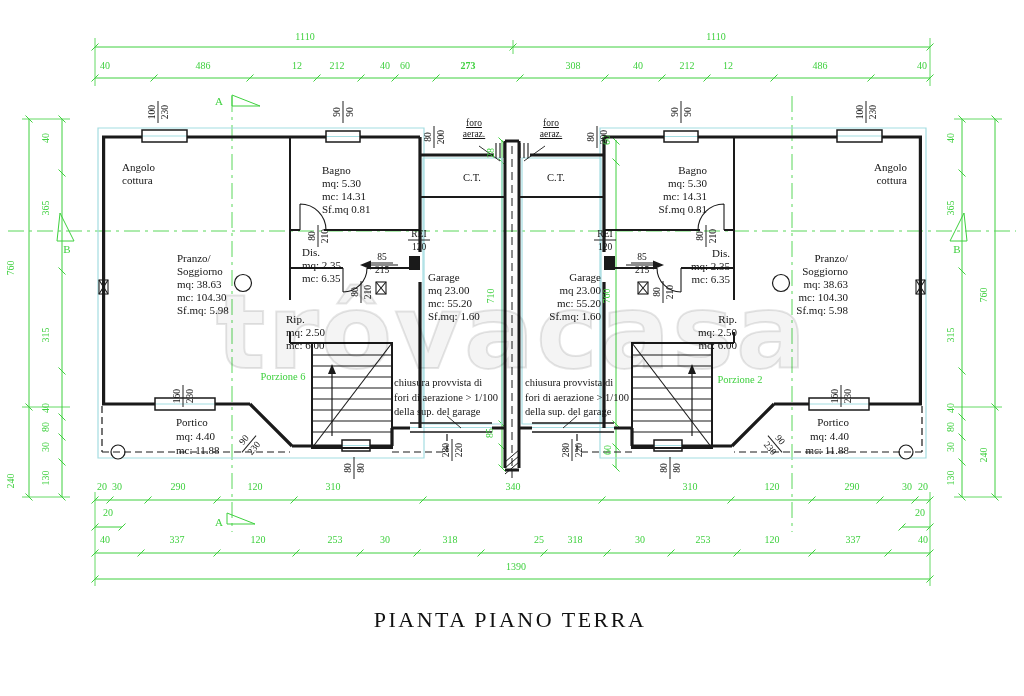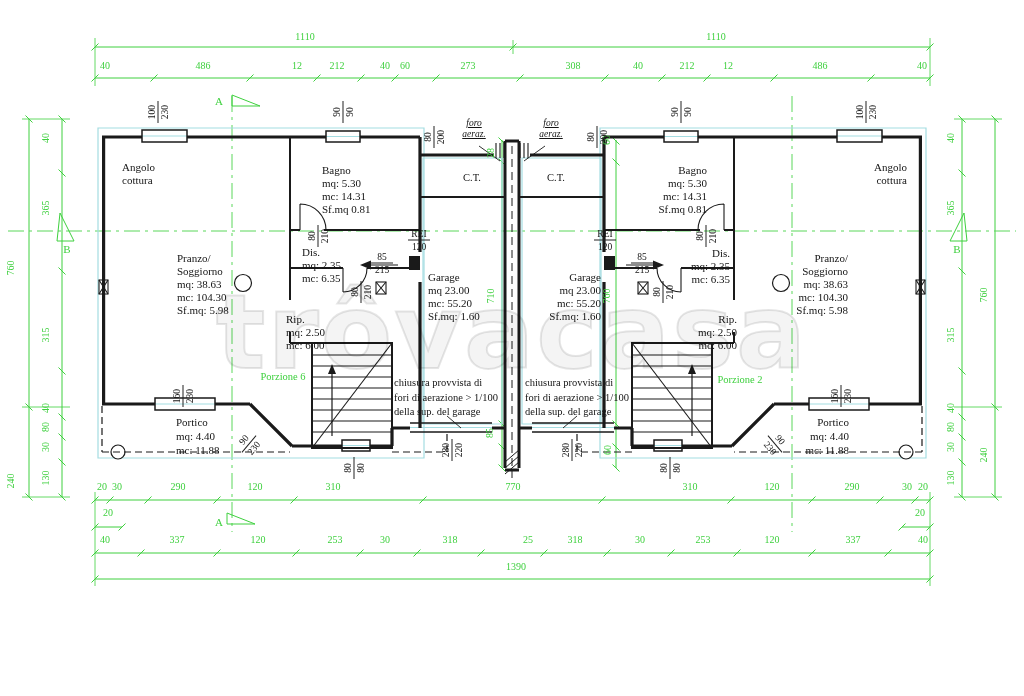--- a/index.html
+++ b/index.html
@@ -11,21 +11,21 @@
       font-family:"DejaVu Sans",sans-serif;font-weight:bold;font-size:104px;
       letter-spacing:2px;color:rgba(0,0,0,0.045);
       -webkit-text-stroke:2px rgba(0,0,0,0.10);white-space:nowrap;z-index:3;}
   #label-layer{position:absolute;inset:0;z-index:4;}
   
   .t{position:absolute;font-size:11px;line-height:13px;color:#141414;white-space:nowrap;}
   .t.c{transform:translateX(-50%);text-align:center;}
   .t.r{transform:translateX(-100%);text-align:right;}
   .t.small{font-size:10.5px;line-height:14.5px;}
   .t.tiny{font-size:9.5px;line-height:11px;}
-  .t.tiny div{text-decoration:underline;font-style:italic;}
+  .t.tiny div{text-decoration:underline;}
   .t.wide{line-height:14px;}
   
   .gd{position:absolute;font-size:10px;color:#3ed03e;white-space:nowrap;
       transform:translate(-50%,-50%);line-height:10px;}
   .gsec{position:absolute;font-size:11px;color:#3ed03e;transform:translate(-50%,-50%);}
   .gpz{position:absolute;font-size:10.5px;color:#3ed03e;transform:translateX(-50%);white-space:nowrap;}
   
   .frac{position:absolute;display:flex;flex-direction:column;align-items:center;
         font-size:9.5px;line-height:10px;color:#141414;}
   .frac i{display:block;width:22px;height:1px;background:#232323;margin:1px 0;}
@@ -291,29 +291,30 @@
         <div>mc: 11.88</div>
   </div>
 
   <div class="gpz" style="left:283px;top:371px">Porzione 6</div>
   <div class="gpz" style="left:740px;top:374px">Porzione 2</div>
   <div class="gsec" style="left:219px;top:101px">A</div>
   <div class="gsec" style="left:219px;top:522px">A</div>
   <div class="gsec" style="left:67px;top:249px">B</div>
   <div class="gsec" style="left:957px;top:249px">B</div>
 
+  <div class="title">PIANTA PIANO TERRA</div>
 <span class="gd" style="left: 305px; top: 37px;">1110</span>
       <span class="gd" style="left: 716px; top: 37px;">1110</span>
       <span class="gd" style="left: 105px; top: 66px;">40</span>
       <span class="gd" style="left: 203px; top: 66px;">486</span>
       <span class="gd" style="left: 297px; top: 66px;">12</span>
       <span class="gd" style="left: 337px; top: 66px;">212</span>
       <span class="gd" style="left: 385px; top: 66px;">40</span>
       <span class="gd" style="left: 405px; top: 66px;">60</span>
-      <span class="gd" style="left: 468px; top: 66px;">273</span>
+      <span class="gd" style="left: 468px; top: 66px; font-weight: bold;">273</span>
       <span class="gd" style="left: 573px; top: 66px;">308</span>
       <span class="gd" style="left: 638px; top: 66px;">40</span>
       <span class="gd" style="left: 687px; top: 66px;">212</span>
       <span class="gd" style="left: 728px; top: 66px;">12</span>
       <span class="gd" style="left: 820px; top: 66px;">486</span>
       <span class="gd" style="left: 922px; top: 66px;">40</span>
       <span class="gd" style="left: 11px; top: 268px; transform: translate(-50%, -50%) rotate(-90deg);">760</span>
       <span class="gd" style="left: 11px; top: 481px; transform: translate(-50%, -50%) rotate(-90deg);">240</span>
       <span class="gd" style="left: 46px; top: 138px; transform: translate(-50%, -50%) rotate(-90deg);">40</span>
       <span class="gd" style="left: 46px; top: 208px; transform: translate(-50%, -50%) rotate(-90deg);">365</span>
@@ -335,35 +336,35 @@
       <span class="gd" style="left: 491px; top: 296px; transform: translate(-50%, -50%) rotate(-90deg);">710</span>
       <span class="gd" style="left: 490px; top: 433px; transform: translate(-50%, -50%) rotate(-90deg);">85</span>
       <span class="gd" style="left: 607px; top: 140px; transform: translate(-50%, -50%) rotate(-90deg);">60</span>
       <span class="gd" style="left: 607px; top: 296px; transform: translate(-50%, -50%) rotate(-90deg);">760</span>
       <span class="gd" style="left: 608px; top: 450px; transform: translate(-50%, -50%) rotate(-90deg);">60</span>
       <span class="gd" style="left: 102px; top: 487px;">20</span>
       <span class="gd" style="left: 117px; top: 487px;">30</span>
       <span class="gd" style="left: 178px; top: 487px;">290</span>
       <span class="gd" style="left: 255px; top: 487px;">120</span>
       <span class="gd" style="left: 333px; top: 487px;">310</span>
-      <span class="gd" style="left: 513px; top: 487px;">770</span>
+      <span class="gd" style="left: 513px; top: 487px;">340</span>
       <span class="gd" style="left: 690px; top: 487px;">310</span>
       <span class="gd" style="left: 772px; top: 487px;">120</span>
       <span class="gd" style="left: 852px; top: 487px;">290</span>
       <span class="gd" style="left: 907px; top: 487px;">30</span>
       <span class="gd" style="left: 923px; top: 487px;">20</span>
       <span class="gd" style="left: 108px; top: 513px;">20</span>
       <span class="gd" style="left: 920px; top: 513px;">20</span>
       <span class="gd" style="left: 105px; top: 540px;">40</span>
       <span class="gd" style="left: 177px; top: 540px;">337</span>
       <span class="gd" style="left: 258px; top: 540px;">120</span>
       <span class="gd" style="left: 335px; top: 540px;">253</span>
       <span class="gd" style="left: 385px; top: 540px;">30</span>
       <span class="gd" style="left: 450px; top: 540px;">318</span>
-      <span class="gd" style="left: 528px; top: 540px;">25</span>
+      <span class="gd" style="left: 539px; top: 540px;">25</span>
       <span class="gd" style="left: 575px; top: 540px;">318</span>
       <span class="gd" style="left: 640px; top: 540px;">30</span>
       <span class="gd" style="left: 703px; top: 540px;">253</span>
       <span class="gd" style="left: 772px; top: 540px;">120</span>
       <span class="gd" style="left: 853px; top: 540px;">337</span>
       <span class="gd" style="left: 923px; top: 540px;">40</span>
       <span class="gd" style="left: 516px; top: 567px;">1390</span>
       <div class="frac" style="left: 158px; top: 112px; transform: translate(-50%, -50%) rotate(-90deg);">
         <span>100</span>
         <i></i>

